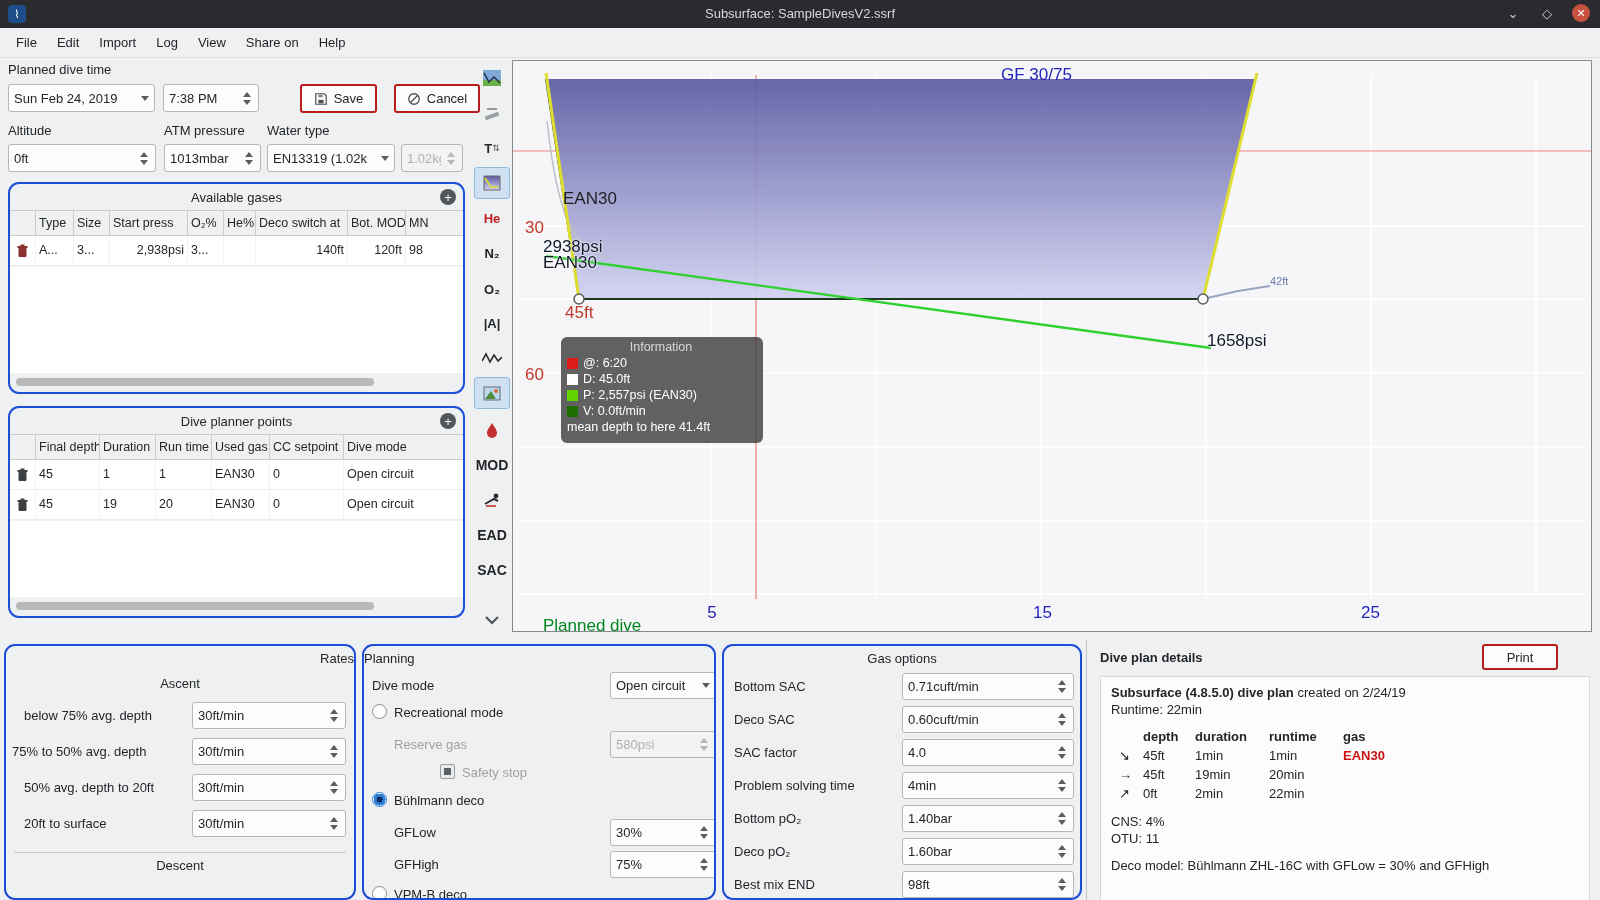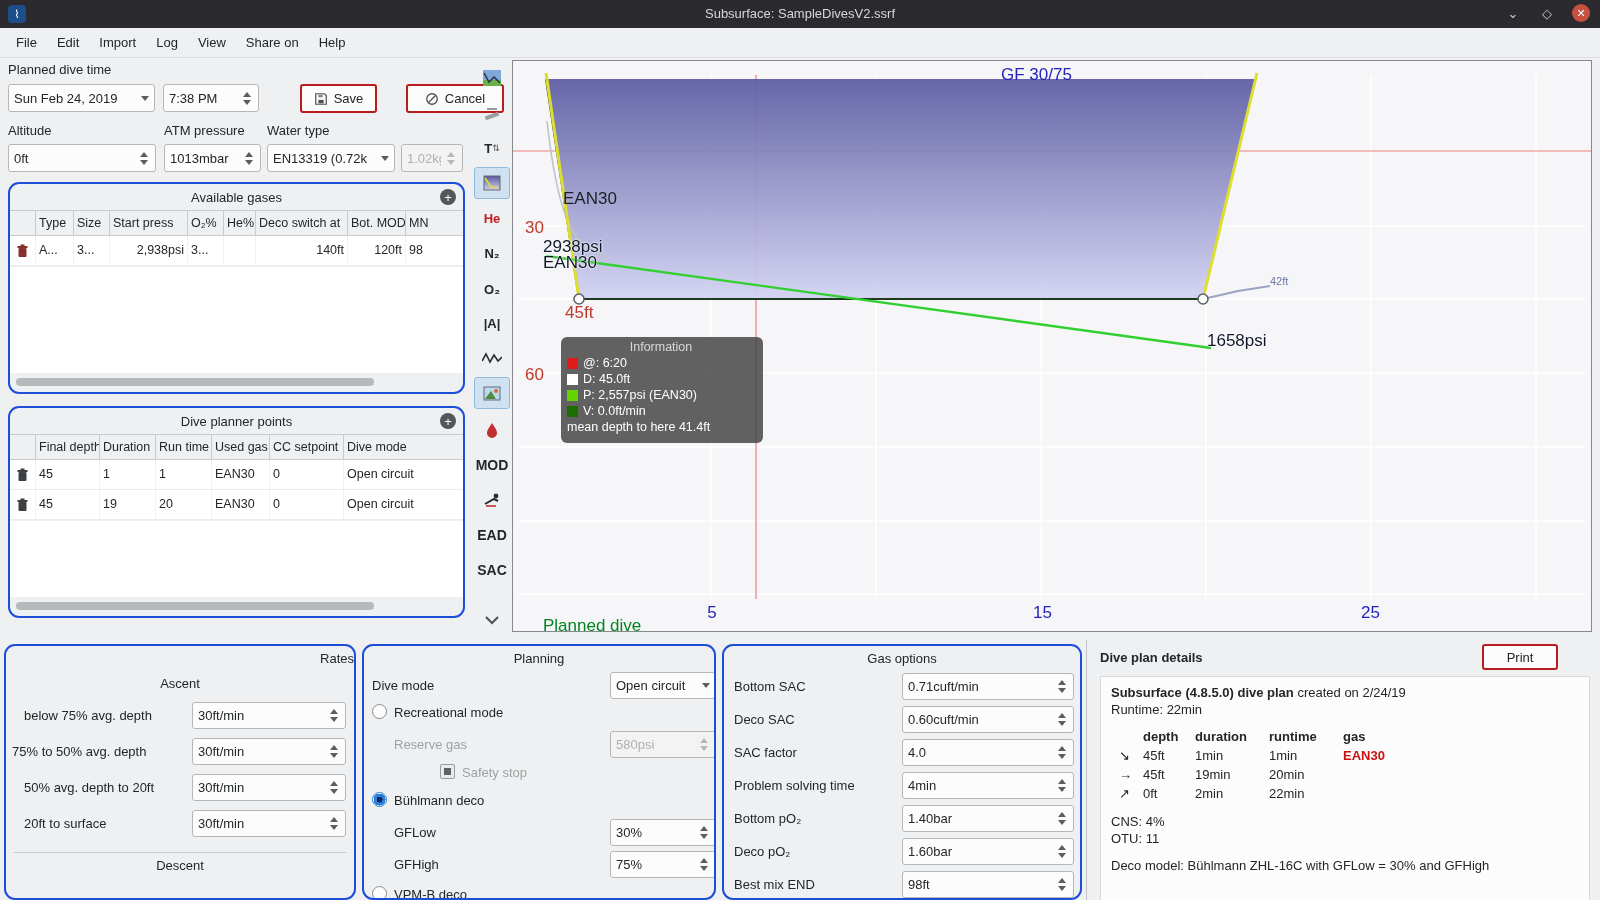--- a/index.html
+++ b/index.html
@@ -118,21 +118,21 @@
       </span>
   </div>
   <button class="btn" style="left:300px;top:84px;width:77px">
     <svg width="14" height="14" viewBox="0 0 16 16">
         <path d="M2 2h10l2 2v10H2z" fill="none" stroke="#4d5154" stroke-width="1.4"></path>
         <rect x="5" y="9" width="6" height="4" fill="#4d5154"></rect>
         <rect x="5" y="3" width="5" height="3" fill="#85898c"></rect>
       </svg>
     <span>Save</span>
   </button>
-  <button class="btn" style="left:406px;top:84px;width:98px">
+  <button class="btn" style="left:394px;top:84px;width:86px">
     <svg width="14" height="14" viewBox="0 0 16 16">
         <circle cx="8" cy="8" r="6" fill="none" stroke="#4d5154" stroke-width="1.5"></circle>
         <line x1="4" y1="12" x2="12" y2="4" stroke="#4d5154" stroke-width="1.5"></line>
       </svg>
     <span>Cancel</span>
   </button>
 
   <span class="lbl" style="left:8px;top:123px">Altitude</span>
   <span class="lbl" style="left:164px;top:123px">ATM pressure</span>
   <span class="lbl" style="left:267px;top:123px">Water type</span>
@@ -145,21 +145,21 @@
       </span>
   </div>
   <div class="field" style="left:164px;top:144px;width:97px">
     <span class="ctext">1013mbar</span>
     <span class="spin-arrows">
         <i class="tri-up"></i>
         <i class="tri-dn"></i>
       </span>
   </div>
   <div class="field" style="left:267px;top:144px;width:128px">
-    <span class="ctext">EN13319 (0.72k</span>
+    <span class="ctext">EN13319 (1.02k</span>
     <span class="carrow"></span>
   </div>
   <div class="field disabled" style="left:401px;top:144px;width:62px">
     <span class="ctext">1.02kg</span>
     <span class="spin-arrows">
         <i class="tri-up" style="opacity:.4"></i>
         <i class="tri-dn" style="opacity:.4"></i>
       </span>
   </div>
 
@@ -444,21 +444,21 @@
       <span class="spin-arrows">
           <i class="tri-up"></i>
           <i class="tri-dn"></i>
         </span>
     </div>
     <div style="position:absolute;left:8px;right:8px;top:206px;border-top:1px solid #c9cacb"></div>
     <div style="position:absolute;left:0;right:0;top:212px;text-align:center">Descent</div>
   </div>
 
   <div class="group" style="left:362px;top:644px;width:354px;height:256px">
-    <div style="text-align:center;padding-top:5px">Planning</div>
+    <div style="text-align:left;padding-top:5px">Planning</div>
 
     <span class="lbl" style="left:8px;top:32px">Dive mode</span>
     <div class="field" style="left:246px;top:26px;width:106px;height:27px">
       <span class="ctext">Open circuit</span>
       <span class="carrow"></span>
     </div>
 
     <span class="radio" style="left:8px;top:58px"></span>
     <span class="lbl" style="left:30px;top:59px">Recreational mode</span>
 

